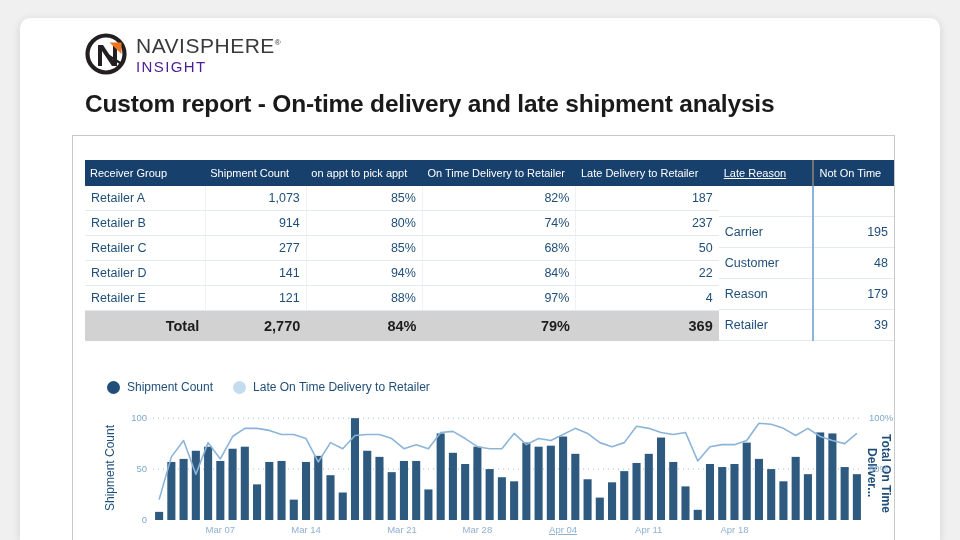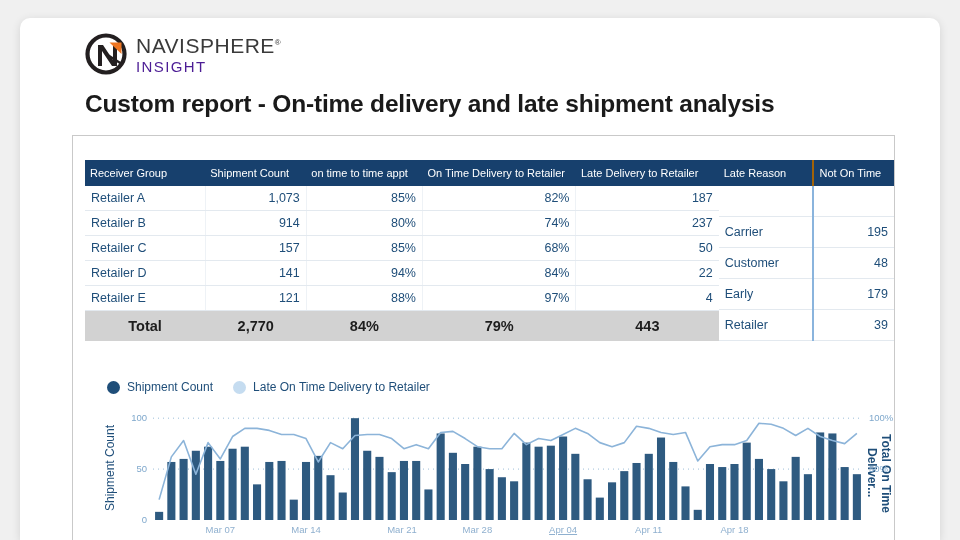--- a/index.html
+++ b/index.html
@@ -57,24 +57,24 @@
   #left-table thead th.num { text-align: left; }
   tbody td {
     padding: 5px 6px; border-bottom: 1px solid #e3e9ef;
     white-space: nowrap; color: #1f4e79; font-size: 12.5px; height: 14px;
   }
   td.num { text-align: right; }
   tbody tr td { border-left: 1px solid #eef2f6; }
   tbody tr td:first-child { border-left: none; }
   tr.total-row td {
     background: #d2d2d2; color: #1d1d1d; font-weight: bold;
-    font-size: 14.5px; text-align: center; border-bottom: none;
+    font-size: 14.5px; text-align: right; border-bottom: none;
     border-left: none; padding: 6px 6px; height: 18px;
   }
-  #right-table thead th:first-child { border-right: 2px solid #a16207; }
+  #right-table thead th:first-child { border-right: 2px solid #737373; text-decoration: underline; }
   #right-table tbody td:first-child { border-right: 2px solid #8ab4dd; border-left: none; }
   #right-table tbody td:last-child { border-left: none; }
   #right-table tbody tr.empty td { height: 14px; }
   
   #legend {
     position: absolute; left: 34px; top: 244px;
     display: flex; align-items: center; gap: 20px;
     font-size: 12px; color: #1f4e79;
   }
   .legend-item { display: flex; align-items: center; gap: 7px; }
@@ -129,21 +129,21 @@
 
   <div id="panel">
 
     <div id="tables">
 
       <table id="left-table">
         <thead>
           <tr>
             <th style="width:113px">Receiver Group</th>
             <th class="num" style="width:92px">Shipment Count</th>
-            <th class="num" style="width:107px">on time to time appt</th>
+            <th class="num" style="width:107px">on appt to pick appt</th>
             <th class="num" style="width:144px">On Time Delivery to Retailer</th>
             <th class="num" style="width:134px">Late Delivery to Retailer</th>
           </tr>
         </thead>
         <tbody>
           <tr>
             <td>Retailer A</td>
             <td class="num">1,073</td>
             <td class="num">85%</td>
             <td class="num">82%</td>
@@ -151,21 +151,21 @@
           </tr>
           <tr>
             <td>Retailer B</td>
             <td class="num">914</td>
             <td class="num">80%</td>
             <td class="num">74%</td>
             <td class="num">237</td>
           </tr>
           <tr>
             <td>Retailer C</td>
-            <td class="num">157</td>
+            <td class="num">277</td>
             <td class="num">85%</td>
             <td class="num">68%</td>
             <td class="num">50</td>
           </tr>
           <tr>
             <td>Retailer D</td>
             <td class="num">141</td>
             <td class="num">94%</td>
             <td class="num">84%</td>
             <td class="num">22</td>
@@ -175,21 +175,21 @@
             <td class="num">121</td>
             <td class="num">88%</td>
             <td class="num">97%</td>
             <td class="num">4</td>
           </tr>
           <tr class="total-row">
             <td>Total</td>
             <td>2,770</td>
             <td>84%</td>
             <td>79%</td>
-            <td>443</td>
+            <td>369</td>
           </tr>
         </tbody>
       </table>
 
       <table id="right-table">
         <thead>
           <tr>
             <th style="width:85px">Late Reason</th>
             <th style="width:70px">Not On Time</th>
           </tr>
@@ -201,21 +201,21 @@
           </tr>
           <tr>
             <td>Carrier</td>
             <td class="num">195</td>
           </tr>
           <tr>
             <td>Customer</td>
             <td class="num">48</td>
           </tr>
           <tr>
-            <td>Early</td>
+            <td>Reason</td>
             <td class="num">179</td>
           </tr>
           <tr>
             <td>Retailer</td>
             <td class="num">39</td>
           </tr>
         </tbody>
       </table>
 
     </div>

